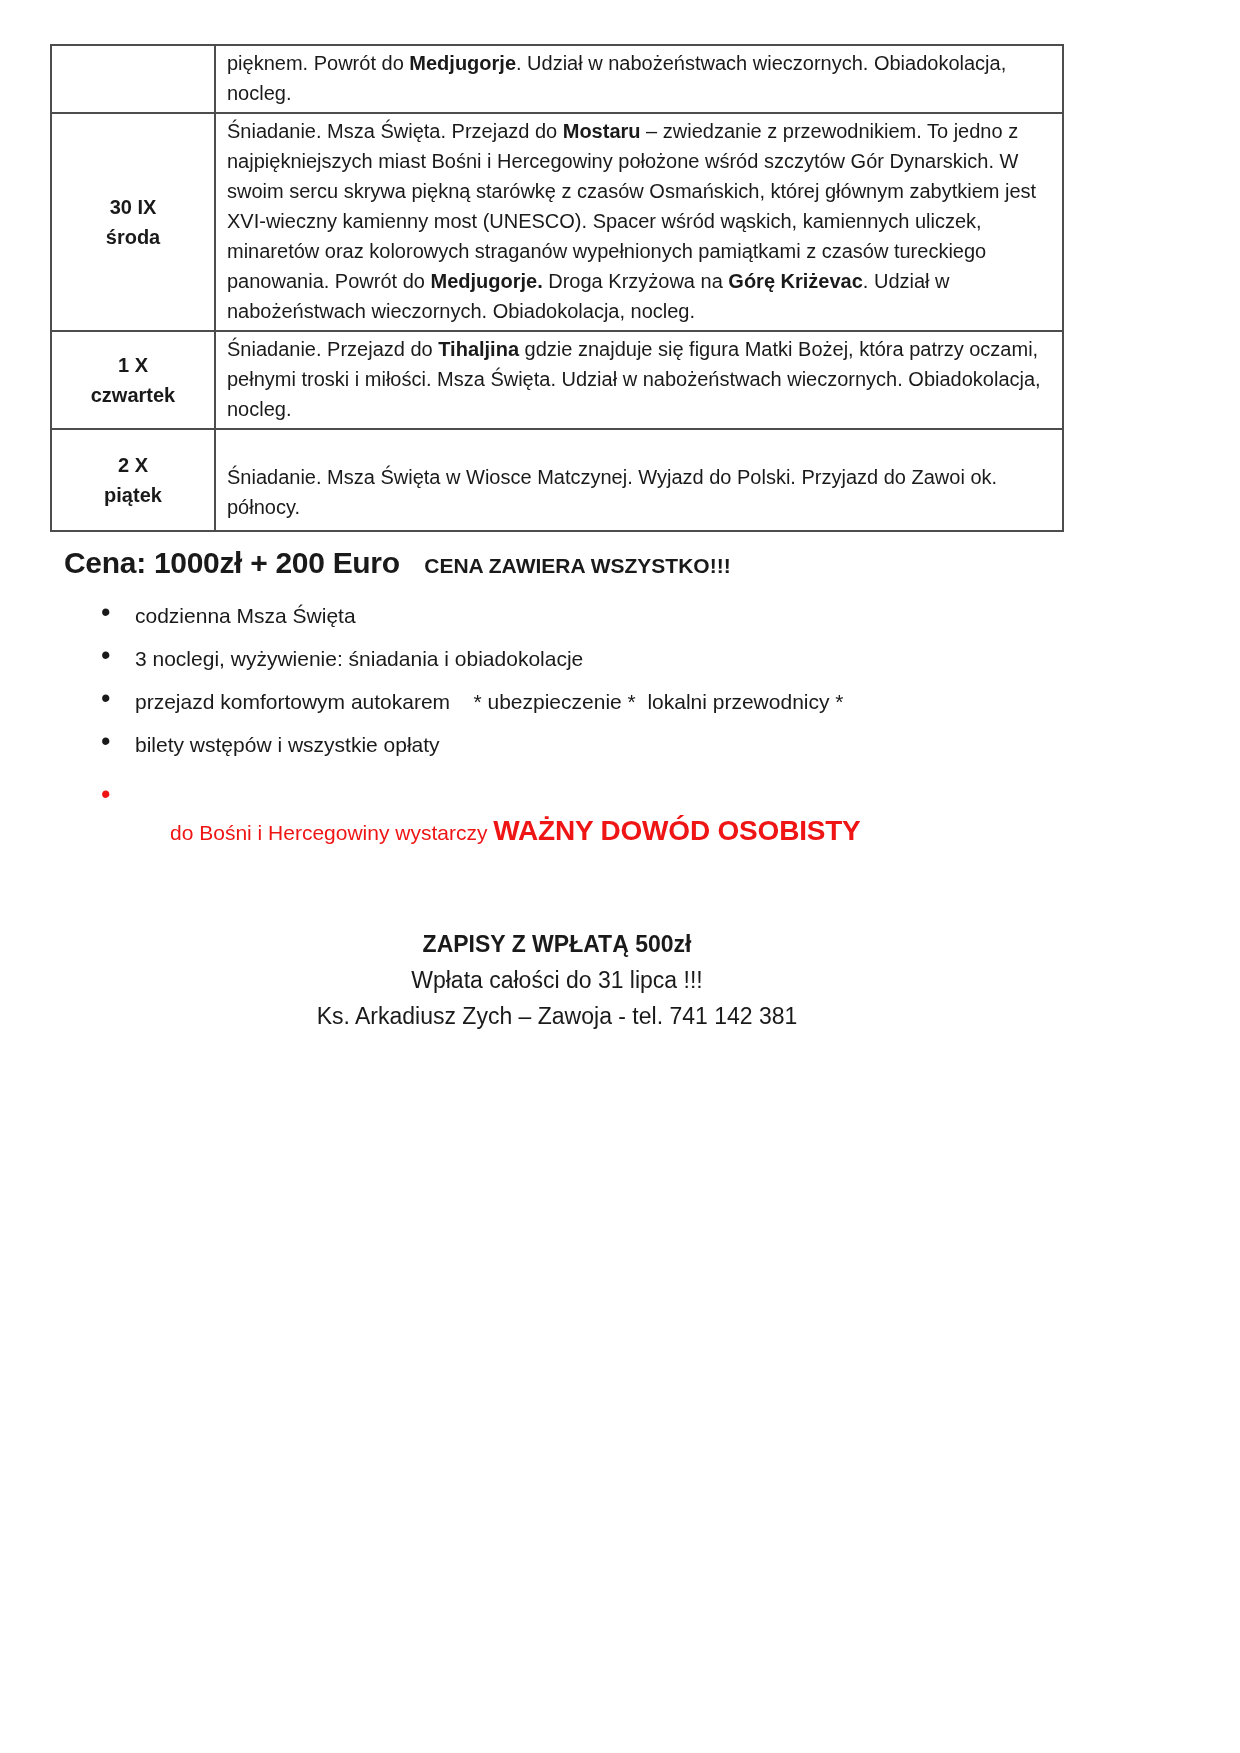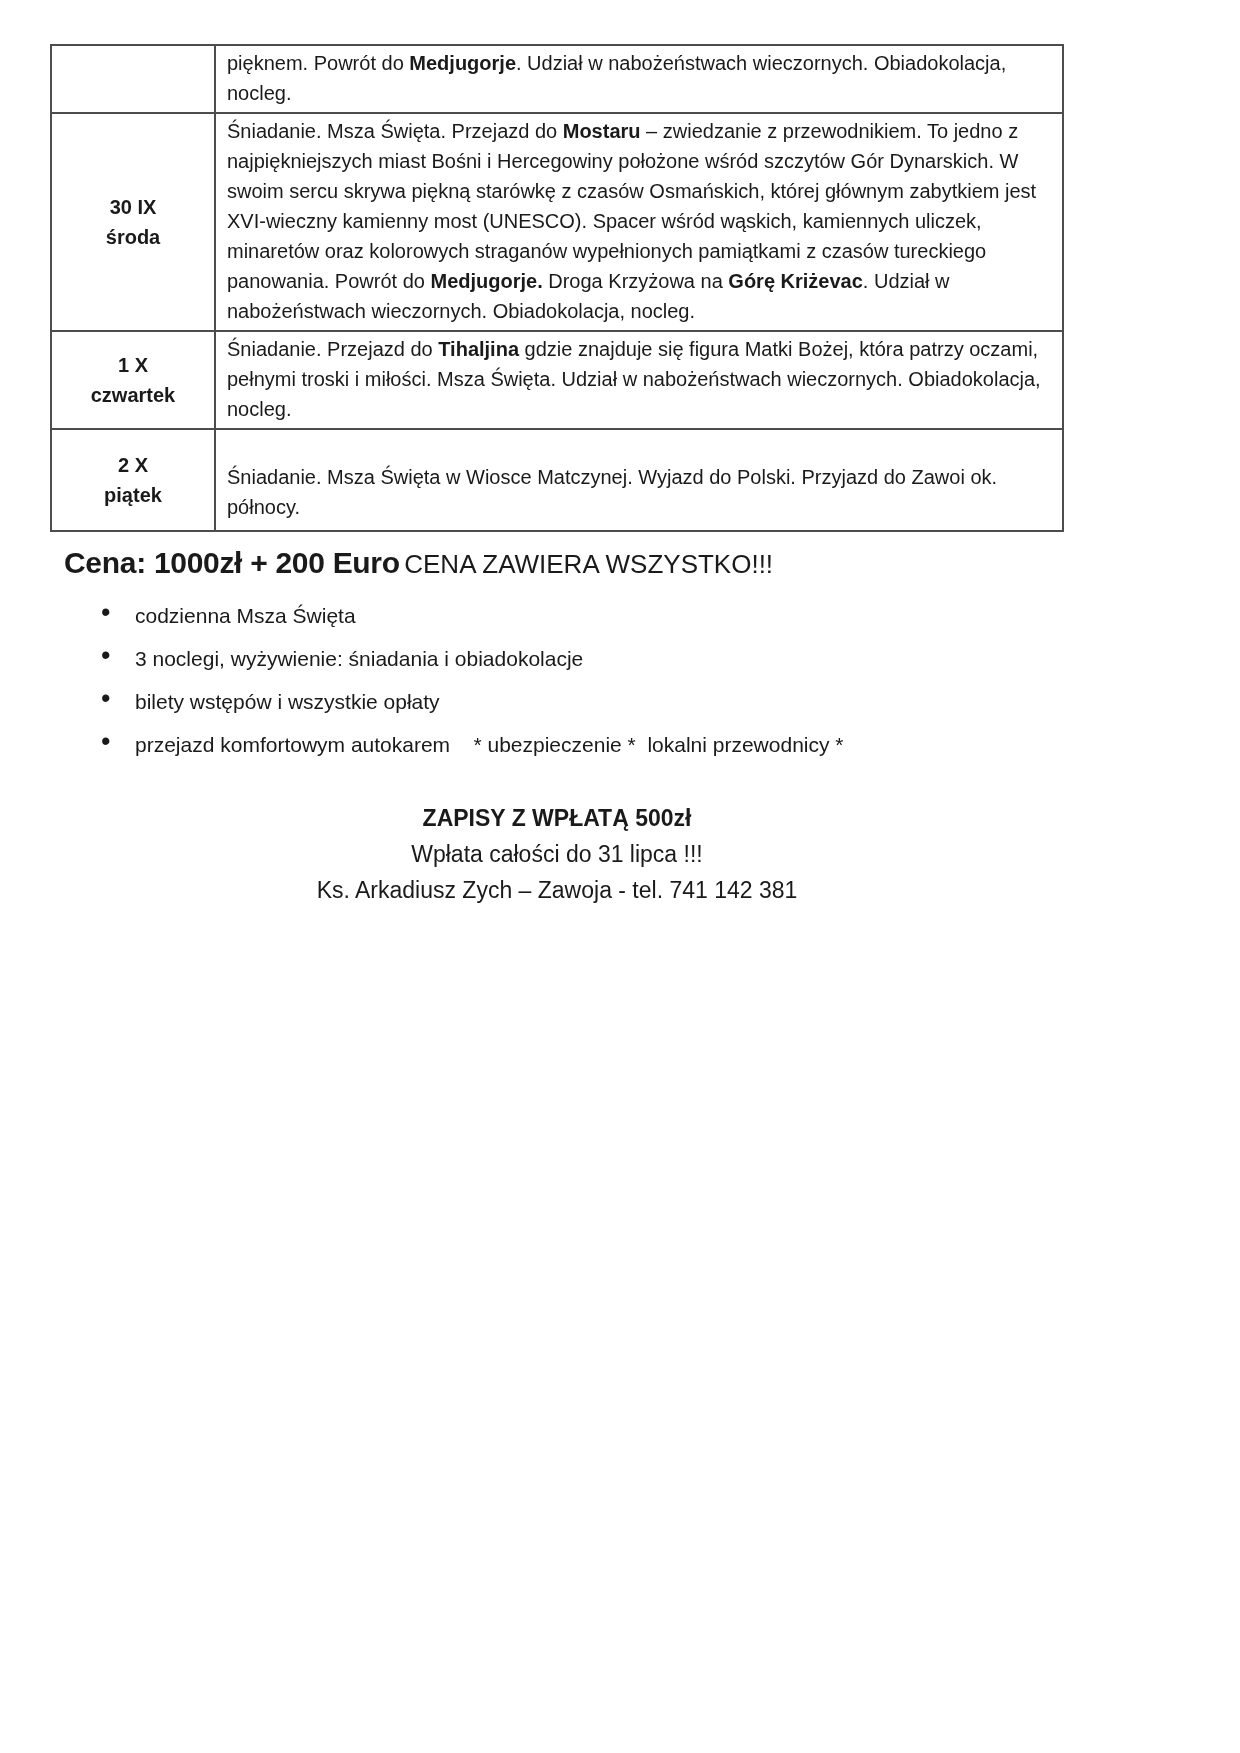--- a/index.html
+++ b/index.html
@@ -53,22 +53,23 @@
   .price-line {
     margin: 14px 0 0 14px;
     white-space: nowrap;
   }
   .price-main {
     font-weight: bold;
     font-size: 30px;
     letter-spacing: -0.3px;
   }
   .price-note {
-    font-weight: normal;
-    font-size: 26px;
+    font-weight: bold;
+    font-size: 21px;
+    margin-left: 20px;
   }
 
   
   ul.features {
     list-style: none;
     margin: 22px 0 0 0;
   }
   ul.features li {
     position: relative;
     padding-left: 85px;
@@ -130,22 +131,25 @@
   </table>
 
   <div class="price-line">
     <span class="price-main">Cena: 1000zł + 200 Euro</span>
     <span class="price-note">CENA ZAWIERA WSZYSTKO!!!</span>
   </div>
 
   <ul class="features">
     <li>codzienna Msza Święta</li>
     <li>3 noclegi, wyżywienie: śniadania i obiadokolacje</li>
+    <li>przejazd komfortowym autokarem    * ubezpieczenie *  lokalni przewodnicy *</li>
     <li>bilety wstępów i wszystkie opłaty</li>
-    <li>przejazd komfortowym autokarem    * ubezpieczenie *  lokalni przewodnicy *</li>
+    <li class="red-item" style="color: rgb(239, 21, 21);">
+      <span style="color: rgb(239, 21, 21);">do Bośni i Hercegowiny wystarczy </span><span class="red-emphasis" style="color: rgb(239, 21, 21);">WAŻNY DOWÓD OSOBISTY</span>
+    </li>
   </ul>
 
   <div class="footer-block">
     <div class="footer-bold">ZAPISY Z WPŁATĄ 500zł</div>
     <div>Wpłata całości do 31 lipca !!!</div>
     <div>Ks. Arkadiusz Zych – Zawoja - tel. 741 142 381</div>
   </div>
 
 </div>
 

